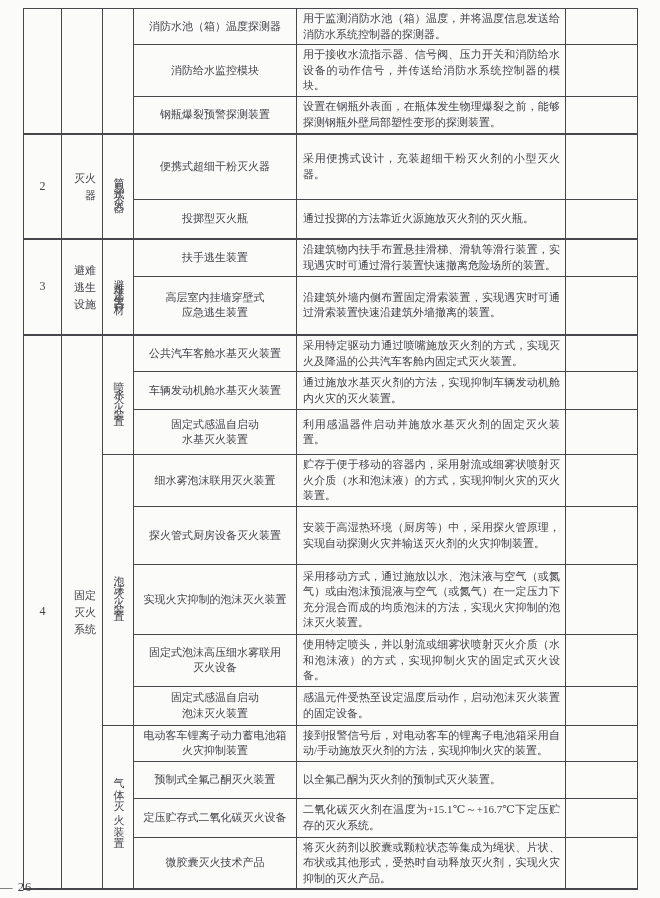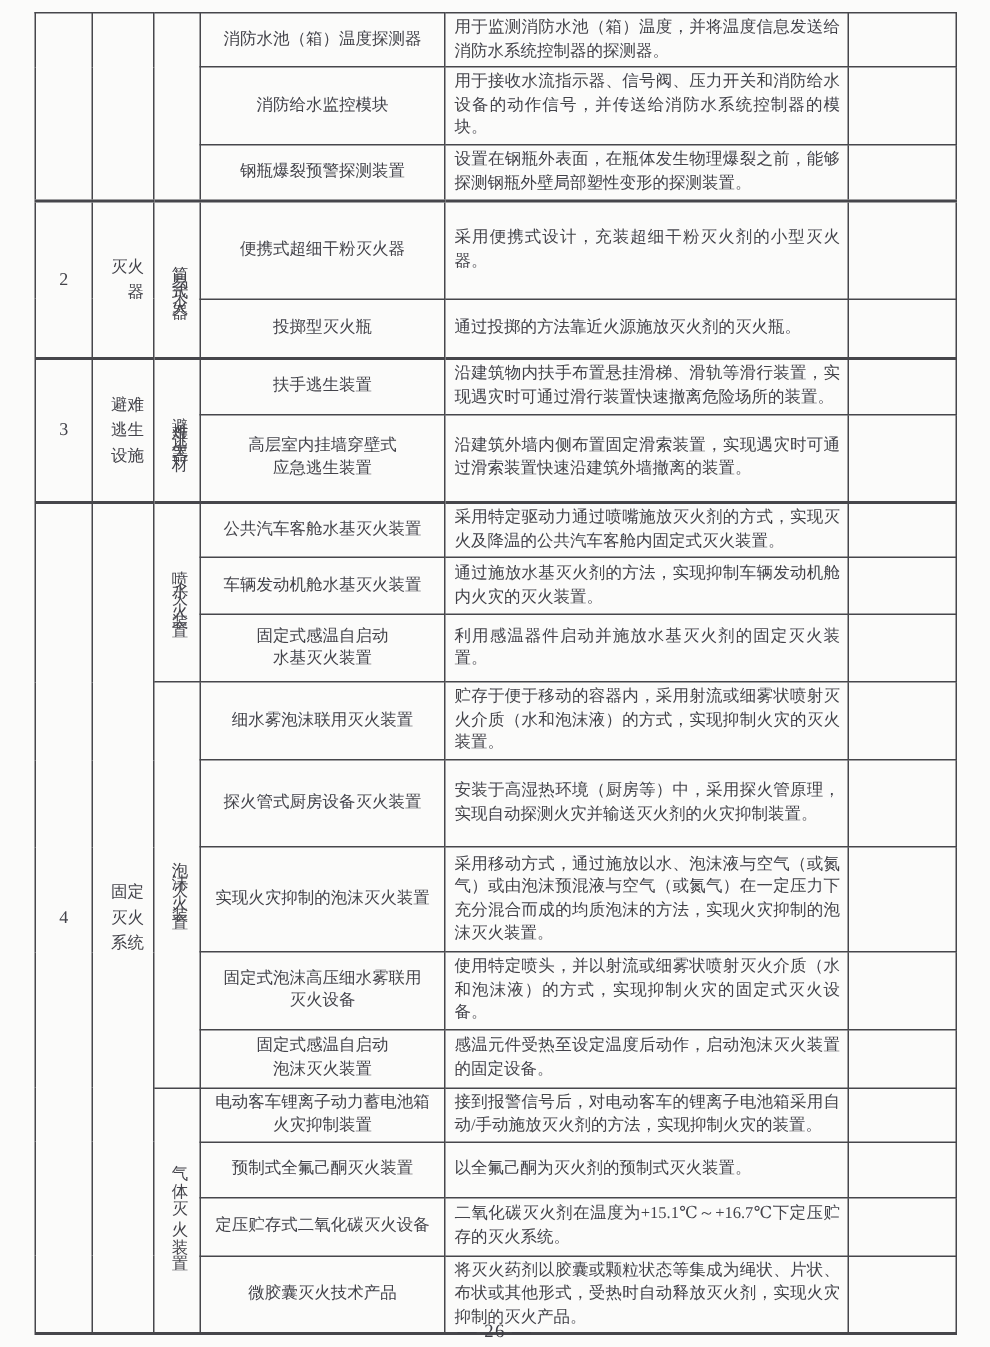--- a/index.html
+++ b/index.html
@@ -46,21 +46,21 @@
   }
   td.c-desc {
     text-align: justify; vertical-align: middle;
     padding: 2px 5px 2px 6px;
   }
   td.c-mark { }
   .footer {
     position: absolute;
     left: 0; right: 0;
     top: 872px;
-    text-align: center;
+    text-align: left;
     font-size: 12.5px;
     letter-spacing: 1px;
     color: #3d3d44;
   }
 </style>
 </head>
 <body>
 
 <div class="page">
   <table class="doc-table">

